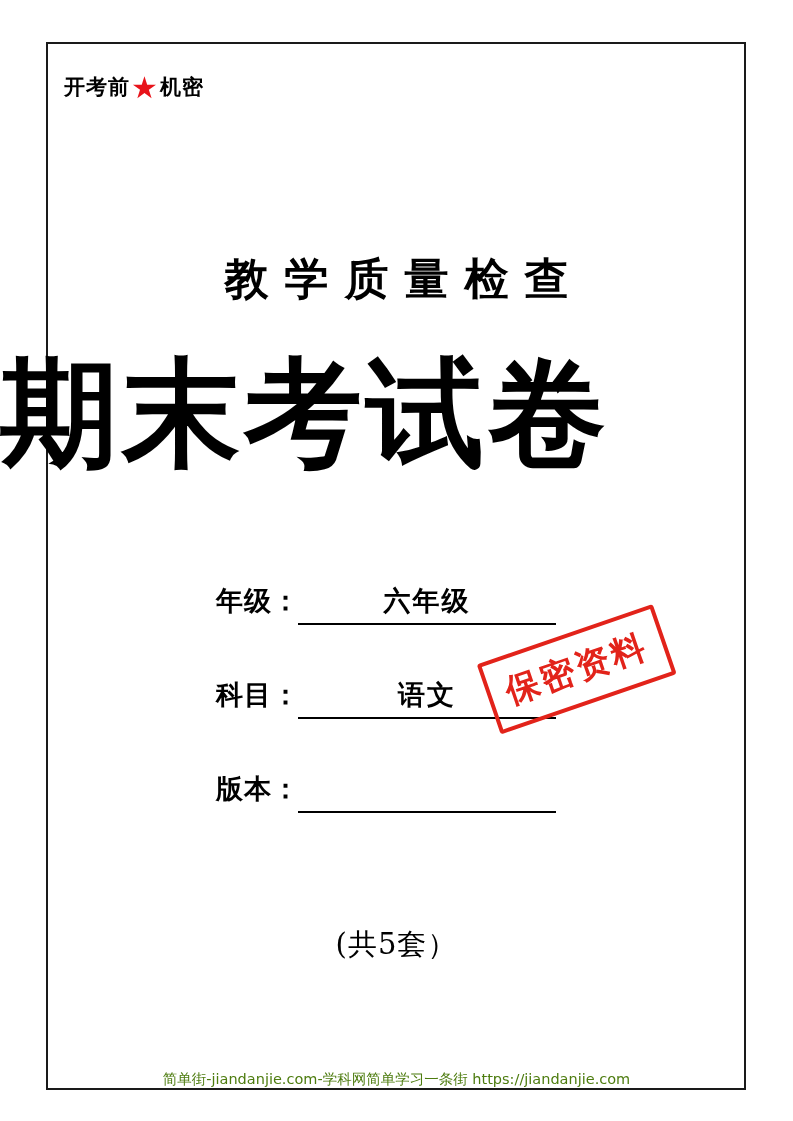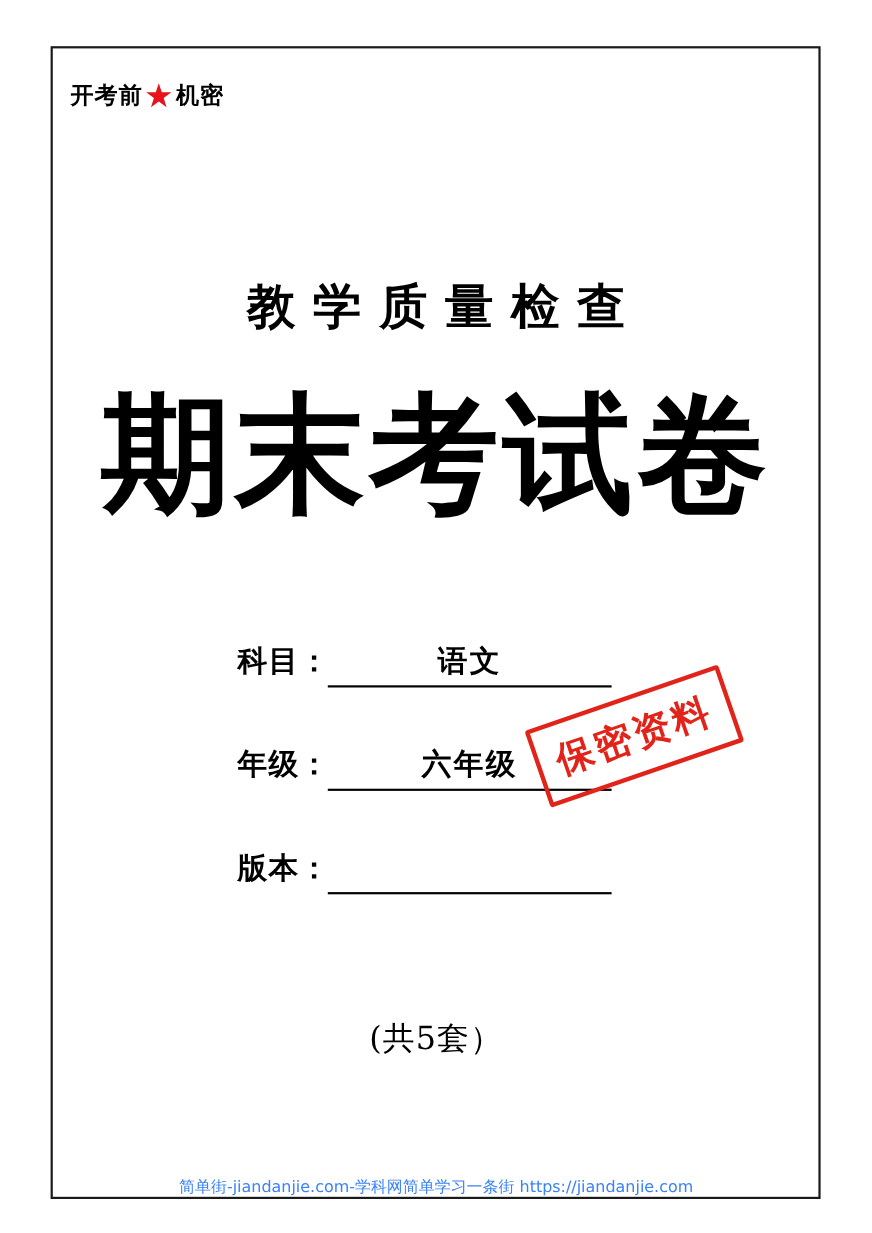--- a/index.html
+++ b/index.html
@@ -77,21 +77,20 @@
     font-size: 44px;
     letter-spacing: 16px;
     text-indent: 16px;
     color: #000;
   }
   .line-main {
     position: absolute;
     left: 0;
     top: 340px;
     width: 793px;
-    text-align: center;
     font-family: "DejaVu Sans", sans-serif;
     font-weight: bold;
     font-size: 118px;
     letter-spacing: 4px;
     line-height: 1.25;
     color: #000;
     white-space: nowrap;
   }
   
   .fields {
@@ -178,21 +177,21 @@
   }
   
   .footer {
     position: absolute;
     left: 0;
     top: 1070px;
     width: 793px;
     text-align: center;
     font-family: "DejaVu Sans", sans-serif;
     font-size: 14.5px;
-    color: #3b82f6;
+    color: #4d7c0f;
     letter-spacing: 0px;
   }
 </style>
 </head>
 <body>
 
 <div class="page">
 
   <div class="sheet-border"></div>
 
@@ -203,32 +202,32 @@
   </div>
 
 
   <div class="line-quality">教学质量检查</div>
 
   <div class="line-main">期末考试卷</div>
 
   <div class="fields">
 
     <div class="field-row">
+      <span class="field-label">年级：</span>
+      <span class="field-value">六年级</span>
+      <span class="field-line"></span>
+    </div>
+
+    <div class="field-row">
       <span class="field-label">科目：</span>
       <span class="field-value">语文</span>
       <span class="field-line"></span>
     </div>
 
     <div class="field-row">
-      <span class="field-label">年级：</span>
-      <span class="field-value">六年级</span>
-      <span class="field-line"></span>
-    </div>
-
-    <div class="field-row">
       <span class="field-label">版本：</span>
       <span class="field-line"></span>
     </div>
 
   </div>
 
   <div class="stamp">
     <div class="stamp-inner">
       <span class="stamp-text">保密资料</span>
     </div>

